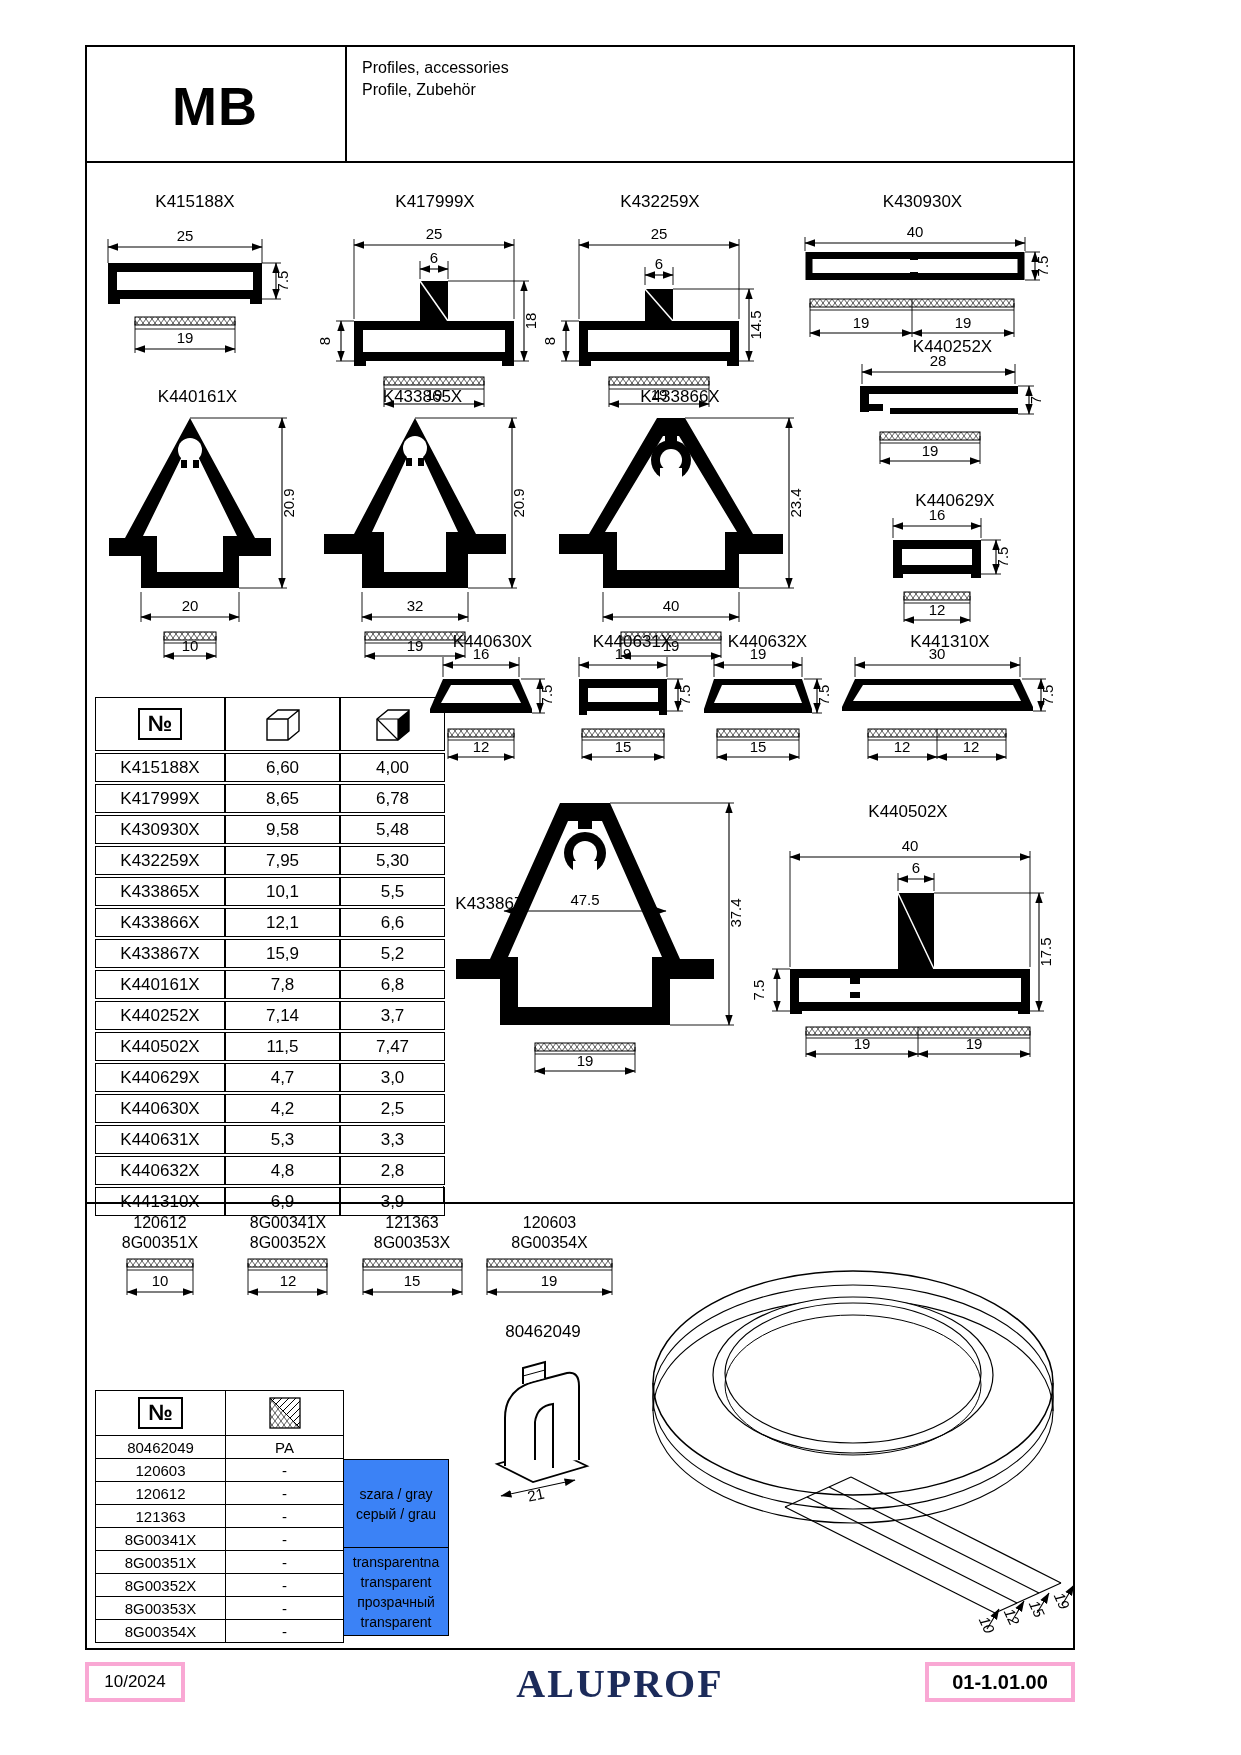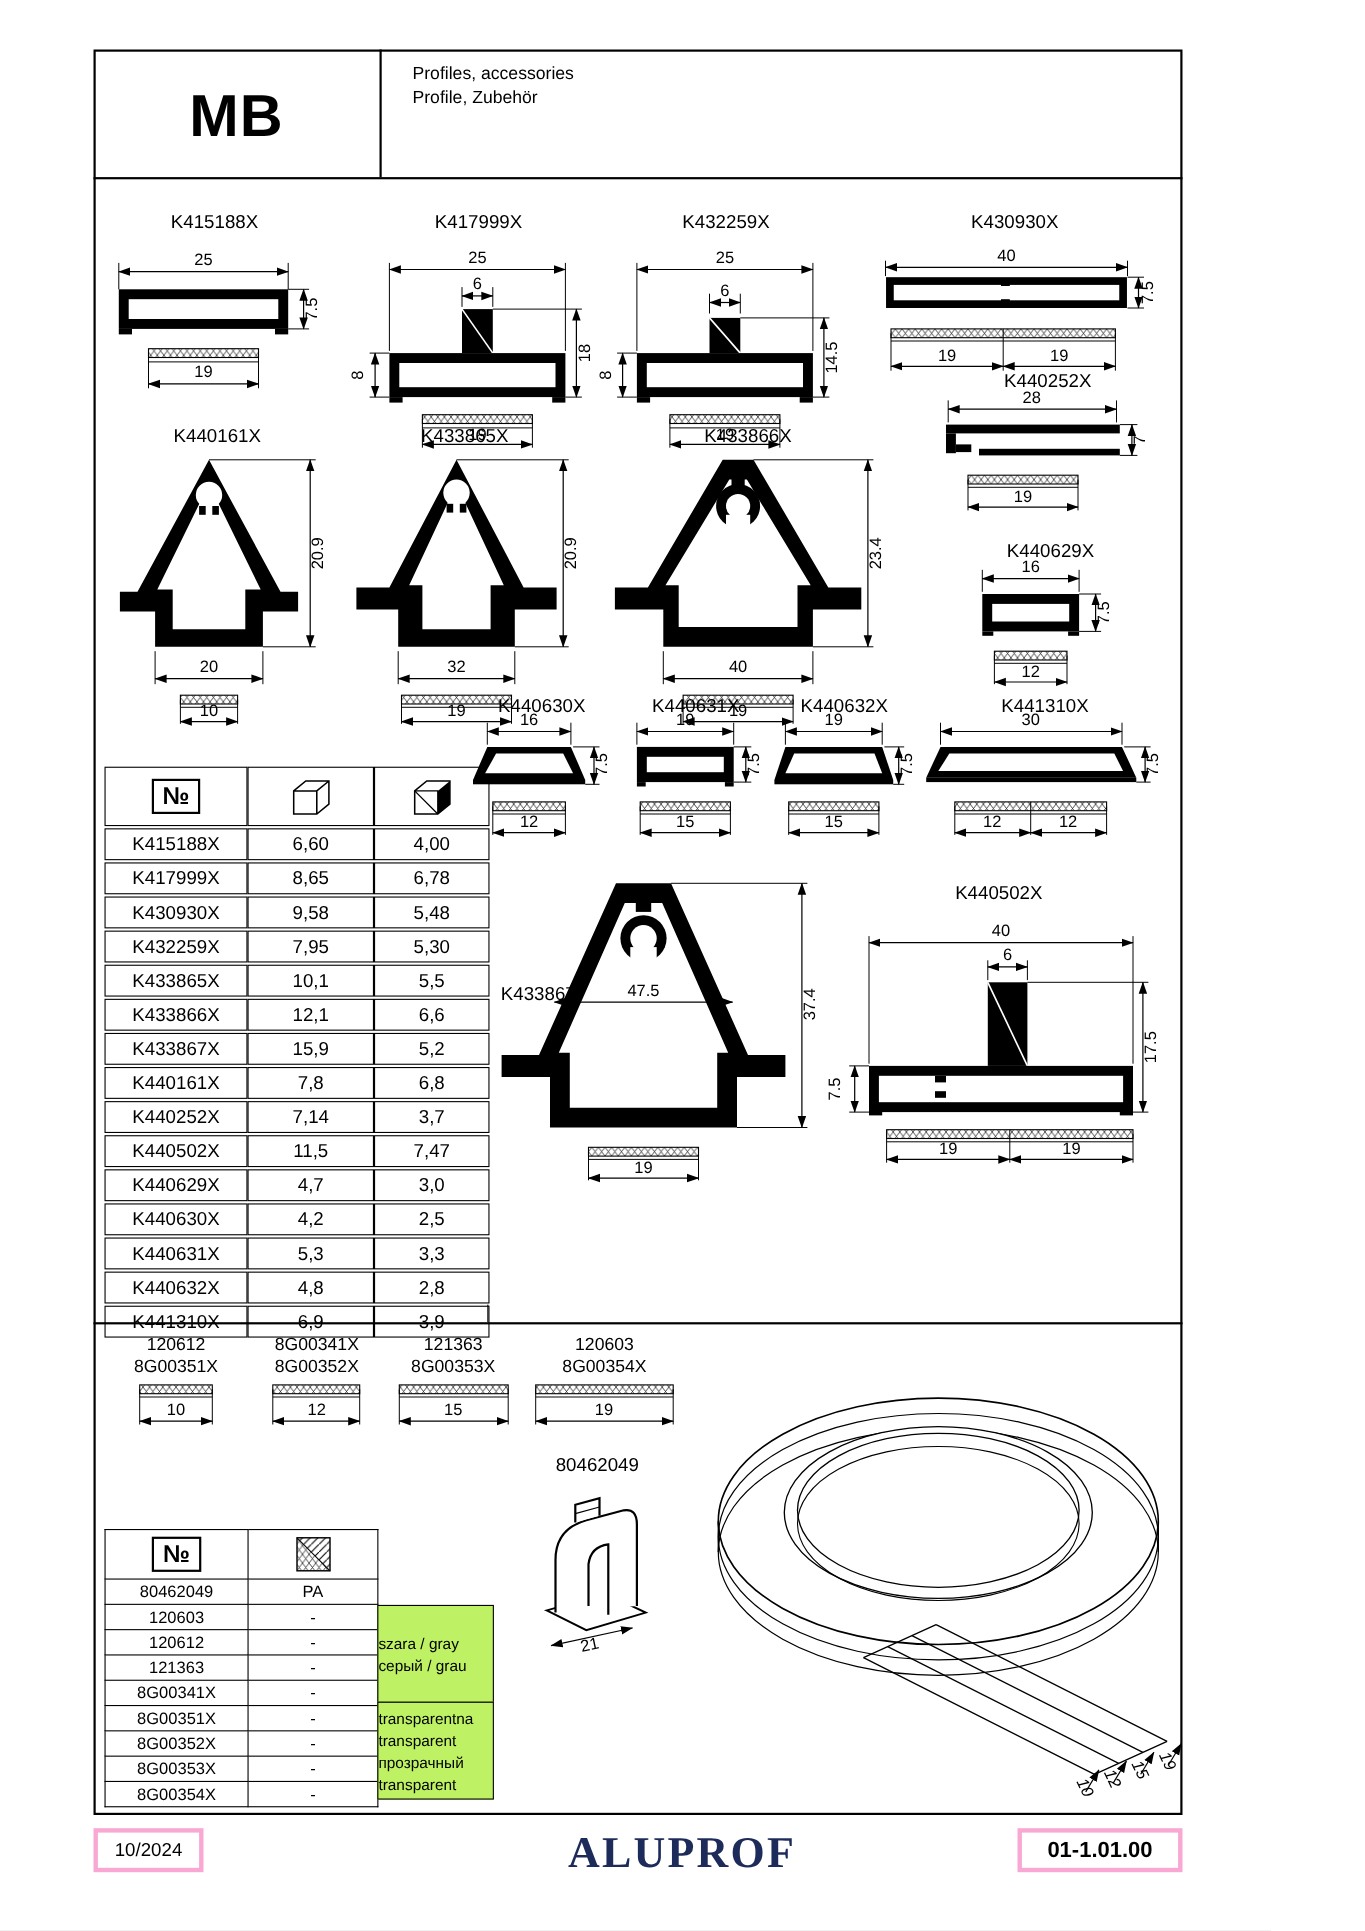--- a/index.html
+++ b/index.html
@@ -4,42 +4,42 @@
 <style>
   html,body{margin:0;padding:0;background:#e8e8e8}
   #page{position:relative;width:1241px;height:1755px;background:#fff;
         font-family:"Liberation Sans",sans-serif;color:#000;overflow:hidden}
   .abs{position:absolute}
   .frame{border:2px solid #000;box-sizing:border-box}
   .hline{border-top:2px solid #000;height:0}
   .vline{border-left:2px solid #000;width:0}
   .mb{font-size:54px;font-weight:bold;letter-spacing:1px}
   .htitle{font-size:21px;font-weight:bold;margin:0 0 4px 0}
-  .hsub{font-size:16px;margin:4px 13px}
+  .hsub{font-size:16px;margin:4px 0}
   .ptitle{font-size:17px;text-align:center;white-space:nowrap;height:18px;line-height:18px}
   .glabel{font-size:16px;text-align:center;line-height:20px;white-space:nowrap}
   svg{display:block;overflow:visible}
   svg text{font-size:15px;font-family:"Liberation Sans",sans-serif;fill:#000;text-anchor:middle}
   .d{stroke:#000;stroke-width:1.1;fill:none}
   .e{stroke:#000;stroke-width:0.9;fill:none}
   .thin{stroke:#000;stroke-width:0.9;fill:none}
   .blk{fill:#000;stroke:none}
   .wht{fill:#fff;stroke:none}
   .p9{fill:none;stroke:#000;stroke-width:9}
   .p7{fill:none;stroke:#000;stroke-width:7}
   .tp{fill:url(#hx);stroke:#000;stroke-width:1}
   .wtable{border-collapse:separate;border-spacing:0 2px;table-layout:fixed}
   .wtable td{border:1.5px solid #000;text-align:center;font-size:17px;height:27px;padding:0;overflow:hidden}
   .wtable td.hcell{height:52px}
   .nobox{display:inline-block;border:2px solid #000;padding:1px 8px;font-size:22px;font-weight:bold}
   .mtable{border-collapse:collapse;table-layout:fixed}
   .mtable td{border:1.5px solid #000;text-align:center;font-size:15px;height:22px;padding:0}
   .mtable td.hcell{height:44px}
   .note{border:1.5px solid #000;box-sizing:border-box;font-size:14px;display:flex;
-        flex-direction:column;justify-content:center;text-align:left;line-height:20px;background:#bef264}
+        flex-direction:column;justify-content:center;text-align:center;line-height:20px;background:#3b82f6}
   .fbox{border:4px solid #f9a8d4;box-sizing:border-box;display:flex;align-items:center;justify-content:center}
   .brand{font-size:40px;font-weight:bold;color:#1c2b5a;letter-spacing:2px;font-family:Liberation Serif, serif}
 </style>
 </head>
 <body>
 
 <div id="page">
 
 <svg width="0" height="0" style="position:absolute">
 <defs>

